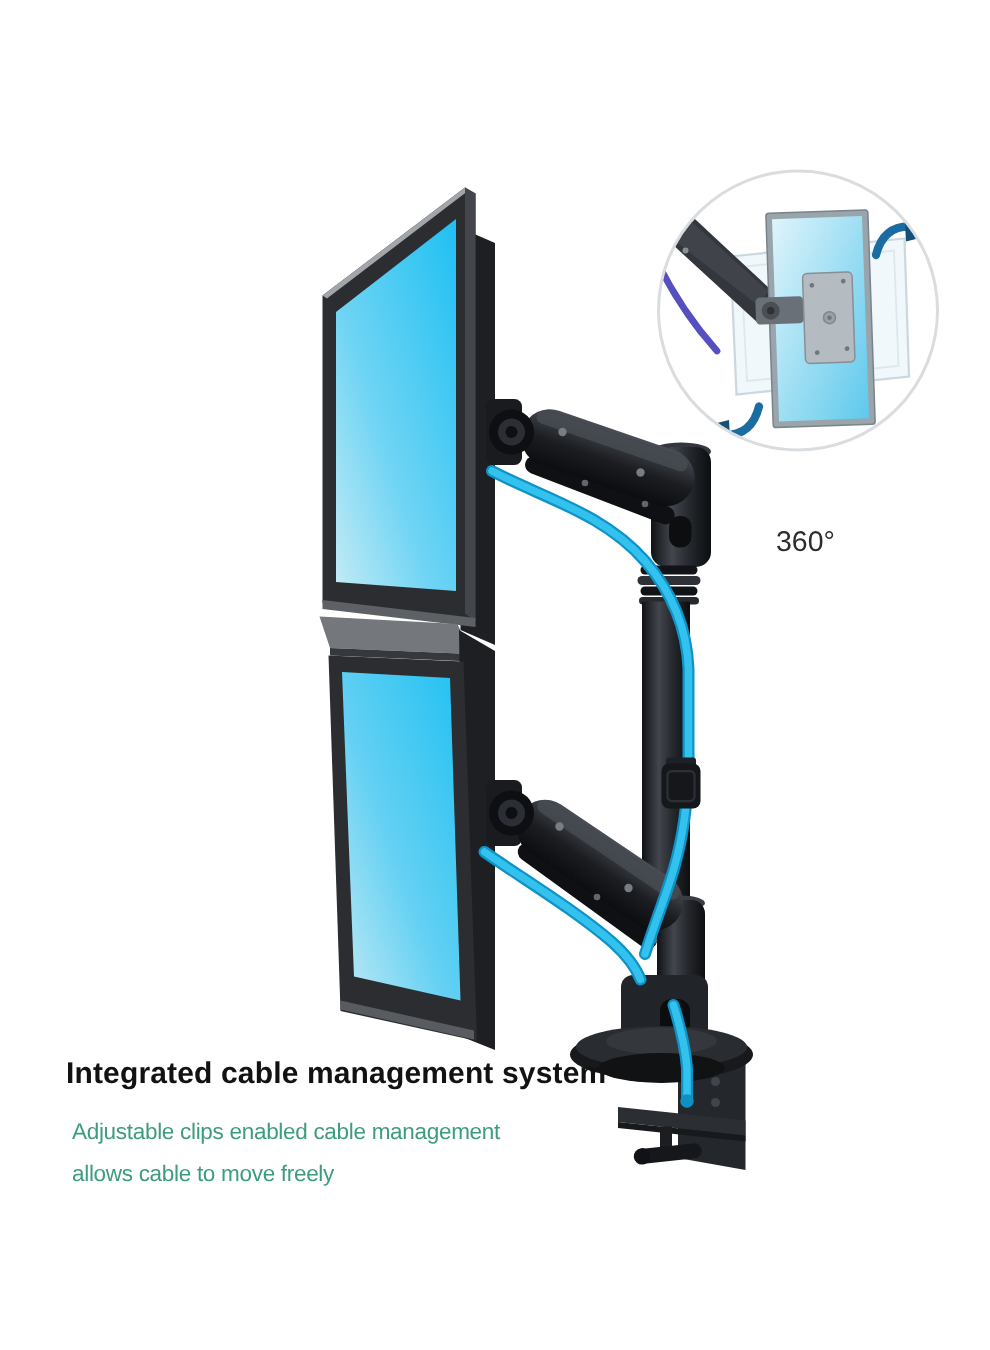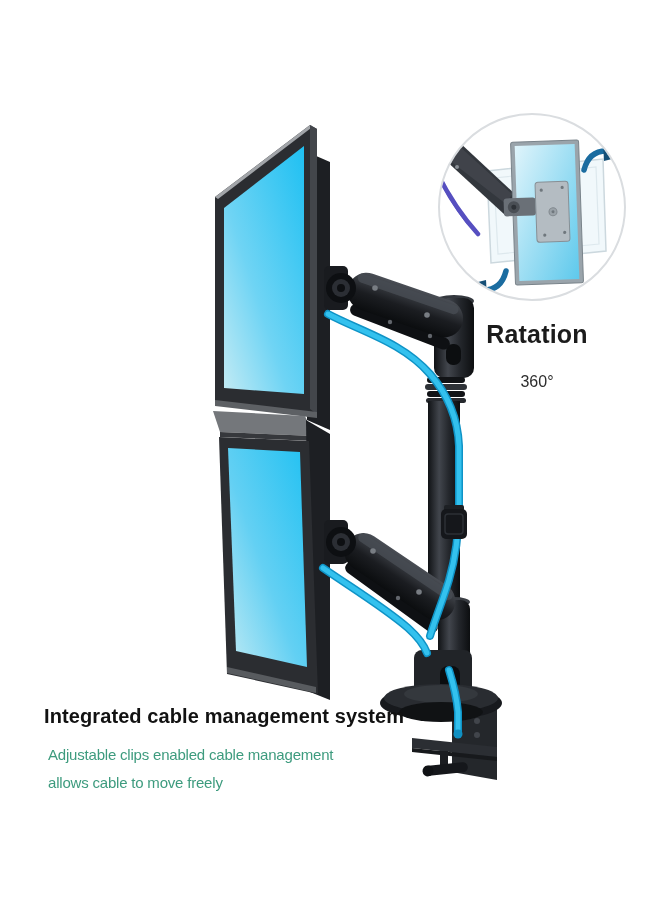--- a/index.html
+++ b/index.html
@@ -8,21 +8,21 @@
     font-family:"Liberation Sans", sans-serif;
   }
   .art{position:absolute;left:0;top:0;width:660px;height:900px;}
   .txt{position:absolute;white-space:nowrap;}
   .rotation-label{
     left:437px;top:320px;width:200px;text-align:center;
     font-size:25px;font-weight:700;color:#1b1b1b;letter-spacing:.2px;
   }
   .rotation-degrees{
     left:437px;top:351px;width:200px;text-align:center;
-    font-size:16px;font-weight:400;color:#2d2d2d;margin-top:22px;
+    font-size:19px;font-weight:400;color:#2d2d2d;
   }
   .caption-title{
     left:44px;top:705px;font-size:20px;font-weight:700;color:#121212;letter-spacing:.1px;
   }
   .caption-line{
     font-size:15px;font-weight:400;color:#3d9b7e;letter-spacing:-.2px;
   }
   .caption-line.l1{left:48px;top:746px;}
   .caption-line.l2{left:48px;top:774px;}
 </style>
@@ -210,19 +210,18 @@
       </g>
     </g>
 
     <g>
       <rect x="444" y="505" width="20" height="6" rx="2" fill="#1d2024"></rect>
       <rect x="441" y="509" width="26" height="30" rx="5" fill="#15171b"></rect>
       <rect x="445" y="514" width="18" height="20" rx="3" fill="none" stroke="#2c3036" stroke-width="1.5"></rect>
     </g>
   </svg>
 
-  <div class="txt rotation-label">Ratation</div>
   <div class="txt rotation-degrees">360°</div>
   <div class="txt caption-line l1">Adjustable clips enabled cable management</div>
   <div class="txt caption-title">Integrated cable management system</div>
   <div class="txt caption-line l2">allows cable to move freely</div>
 
 </div>
 
 </body></html>

